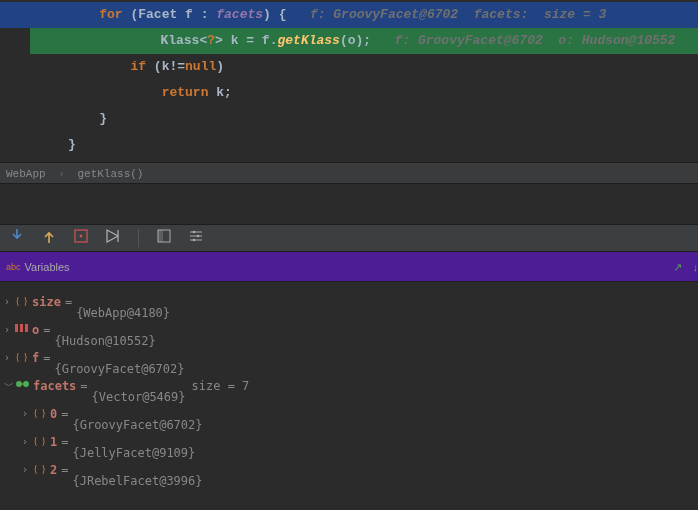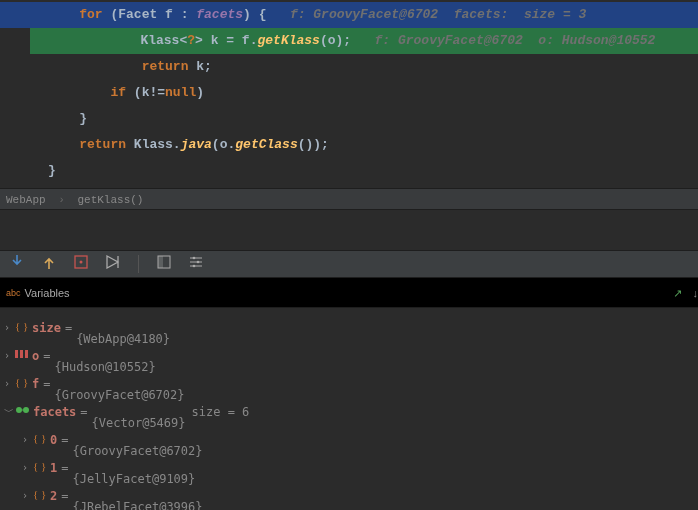--- a/index.html
+++ b/index.html
@@ -16,21 +16,21 @@
   }
   .editor {
     background: #2b2b2b;
     padding-top: 2px;
     padding-bottom: 4px;
   }
   .line {
     white-space: pre;
     height: 26px;
     line-height: 26px;
-    padding-left: 48px;
+    padding-left: 68px;
     font-weight: bold;
   }
   .line.hl { background: #214283; }
   .line.err { background: #2a7443; margin-left: 30px; }
   .kw { color: #cc7832; }
   .id { color: #a9b7c6; }
   .meth { color: #ffc66d; font-style: italic; }
   .field { color: #9876aa; font-style: italic; }
   .punc { color: #a9b7c6; }
   .hint { color: #707070; font-style: italic; }
@@ -53,21 +53,21 @@
     display: flex;
     align-items: center;
     padding-left: 10px;
     gap: 18px;
     border-top: 1px solid #1e1e1e;
     border-bottom: 1px solid #1e1e1e;
   }
   .toolbar svg { width: 14px; height: 14px; }
   .tb-divider { width: 1px; height: 18px; background: #555; }
   .panel-head {
-    background: #000000;
+    background: #4c1d95;
     height: 30px;
     line-height: 30px;
     display: flex;
     padding-left: 6px;
     font-family: -apple-system, Helvetica, Arial, sans-serif;
     font-size: 11px;
     color: #aaa;
     border-bottom: 1px solid #1e1e1e;
   }
   .panel-head .abc { color: #cc7832; font-size: 9px; margin-right: 4px; }
@@ -99,24 +99,23 @@
   .var-eq { color: #888; margin-right: 4px; }
   .var-val { color: #888; margin-top: 22px; }
   .var-extra { color: #888; margin-left: 6px; }
 </style>
 </head>
 <body>
 
 <div class="editor" id="editor">
     <div class="line hl"><span class="punc">    </span><span class="kw">for</span><span class="id"> (Facet </span><span class="id">f</span><span class="punc"> : </span><span class="field">facets</span><span class="punc">) {   </span><span class="hint">f: GroovyFacet@6702  facets:  size = 3</span></div>
     <div class="line err"><span class="id">        Klass&lt;</span><span class="kw">?</span><span class="id">&gt; </span><span class="id">k</span><span class="punc"> = </span><span class="id">f</span><span class="punc">.</span><span class="meth">getKlass</span><span class="punc">(</span><span class="id">o</span><span class="punc">);   </span><span class="hint">f: GroovyFacet@6702  o: Hudson@10552</span></div>
+    <div class="line"><span class="punc">        </span><span class="kw">if</span><span class="punc"> (</span><span class="id">k</span><span class="punc">!=</span><span class="kw">null</span><span class="punc">)</span></div>
     <div class="line"><span class="punc">            </span><span class="kw">return</span><span class="punc"> </span><span class="id">k</span><span class="punc">;</span></div>
-    <div class="line"><span class="punc">        </span><span class="kw">if</span><span class="punc"> (</span><span class="id">k</span><span class="punc">!=</span><span class="kw">null</span><span class="punc">)</span></div>
     <div class="line"><span class="punc">    }</span></div>
-    <div class="line"><span class="punc">    </span><span class="kw">return</span><span class="id"> Klass.</span><span class="meth">java</span><span class="punc">(</span><span class="id">o</span><span class="punc">.</span><span class="meth">getClass</span><span class="punc">());</span></div>
     <div class="line"><span class="punc">}</span></div>
   </div>
 
 <div class="breadcrumb">
   <span>WebApp</span>
   <span class="sep">›</span>
   <span>getKlass()</span>
 </div>
 
 <div class="gap"></div>
@@ -202,21 +201,21 @@
     <div class="var-row d0">
       <span class="chev">﹀</span>
       <span class="var-icon"><svg width="15" height="12" viewBox="0 0 15 12">
           <circle cx="4" cy="6" r="3" fill="#4caf50"></circle>
           <circle cx="11" cy="6" r="3" fill="#4caf50"></circle>
           <path d="M7 6h1" stroke="#4caf50"></path>
         </svg></span>
       <span class="var-name">facets</span>
       <span class="var-eq">=</span>
       <span class="var-val">{Vector@5469}</span>
-      <span class="var-extra">size = 6</span>
+      <span class="var-extra">size = 7</span>
     </div>
     <div class="var-row d1">
       <span class="chev">›</span>
       <span class="var-icon"><svg width="14" height="12" viewBox="0 0 14 12">
           <text x="0" y="10" font-size="11" fill="#cc7832" font-family="Menlo">{ }</text>
         </svg></span>
       <span class="var-name">0</span>
       <span class="var-eq">=</span>
       <span class="var-val">{GroovyFacet@6702}</span>
     </div>

